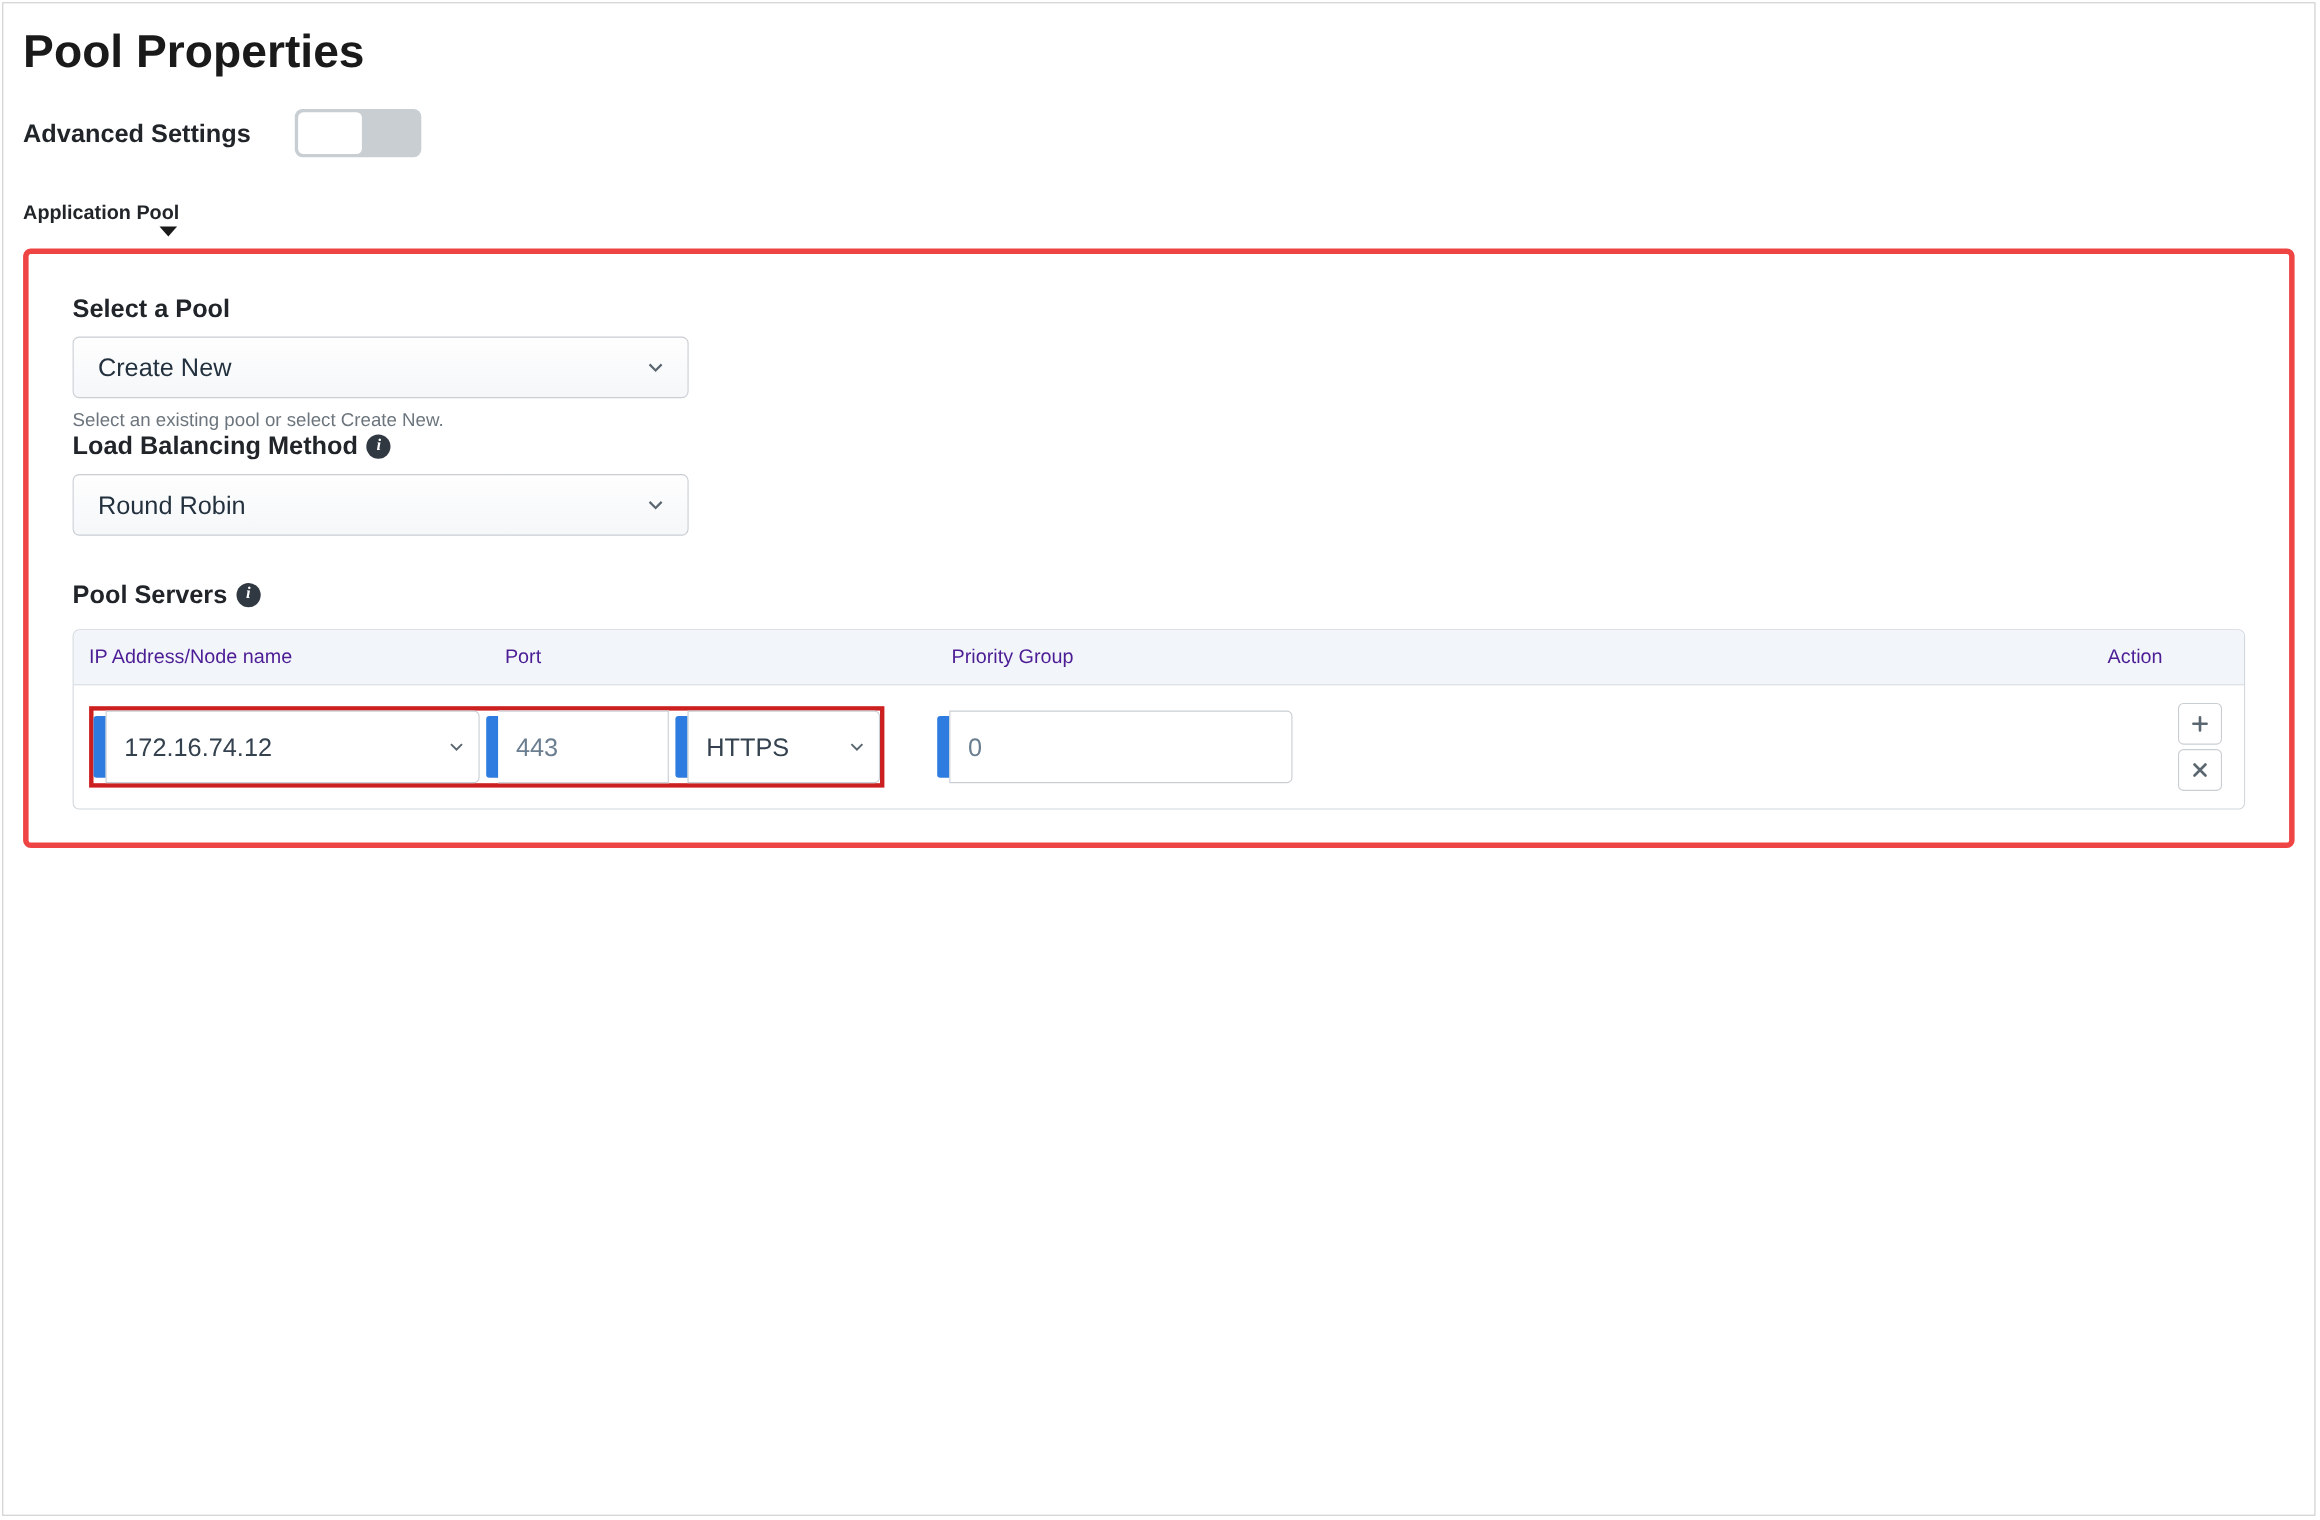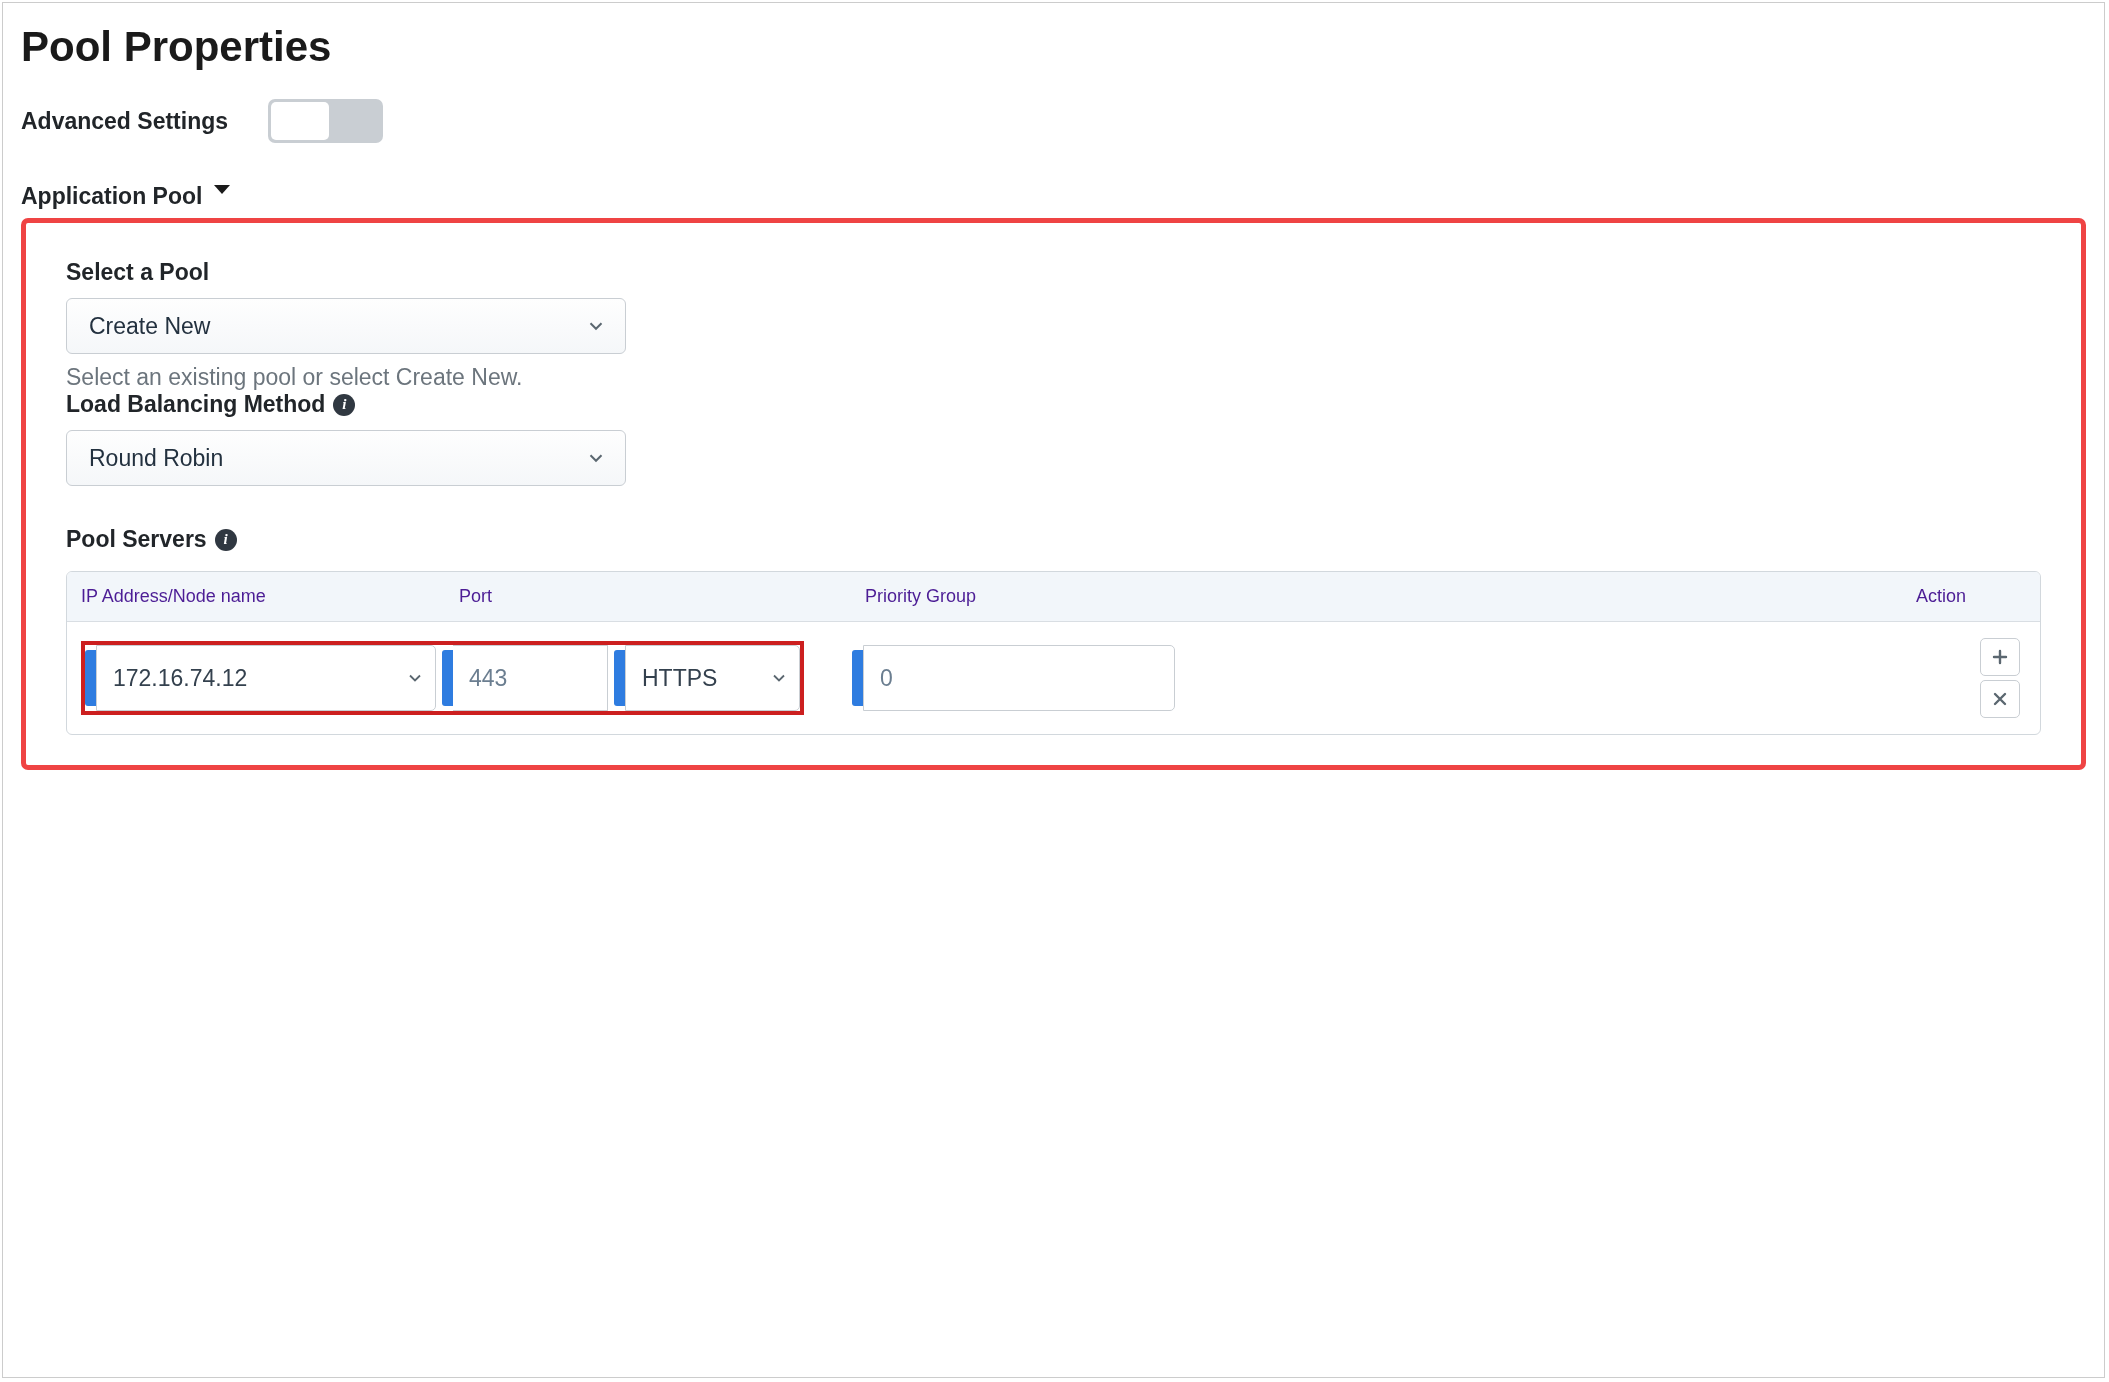--- a/index.html
+++ b/index.html
@@ -44,26 +44,27 @@
   .toggle .knob {
     position: absolute;
     left: 3px;
     top: 3px;
     width: 58px;
     height: 38px;
     background: #fff;
     border-radius: 5px;
   }
   .section-header {
-    font-size: 23px;
+    font-size: 18px;
     font-weight: 700;
     display: inline-flex;
-    align-items: flex-start;
+    align-items: flex-end;
     cursor: pointer;
     margin-bottom: 8px;
+    flex-direction: column;
   }
   .section-header svg {
     margin-left: 10px;
   }
   .panel {
     border: 5px solid #ef4444;
     border-radius: 7px;
     padding: 36px 40px 30px 40px;
   }
   .field-label {
@@ -82,21 +83,21 @@
     background: linear-gradient(#fefefe, #f5f7f9);
     display: flex;
     align-items: center;
     justify-content: space-between;
     padding: 0 18px 0 22px;
     font-size: 23px;
     color: #23313f;
     cursor: pointer;
   }
   .helper {
-    font-size: 23px;
+    font-size: 17px;
     color: #6c757d;
     margin-top: 10px;
   }
   h2.sub-title {
     font-size: 30px;
     font-weight: 700;
     margin: 16px 0 28px 0;
   }
   .info-icon {
     display: inline-flex;

